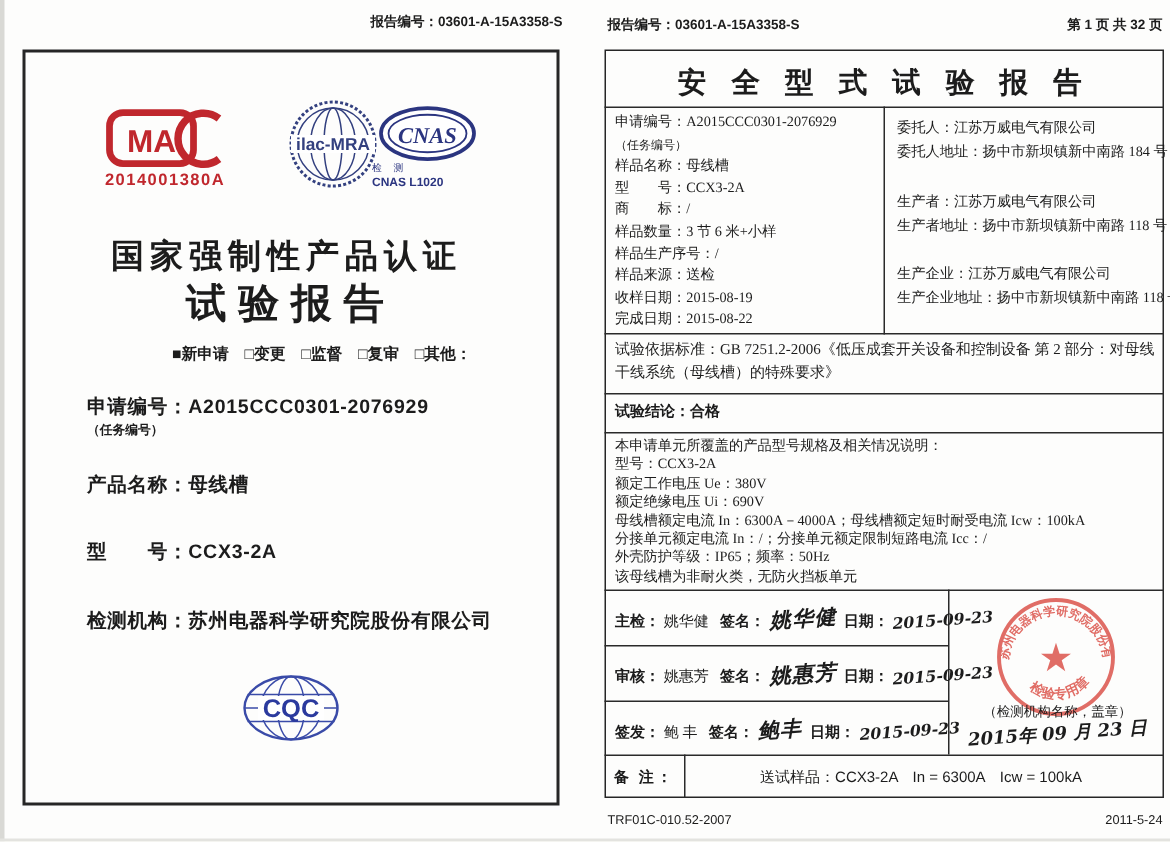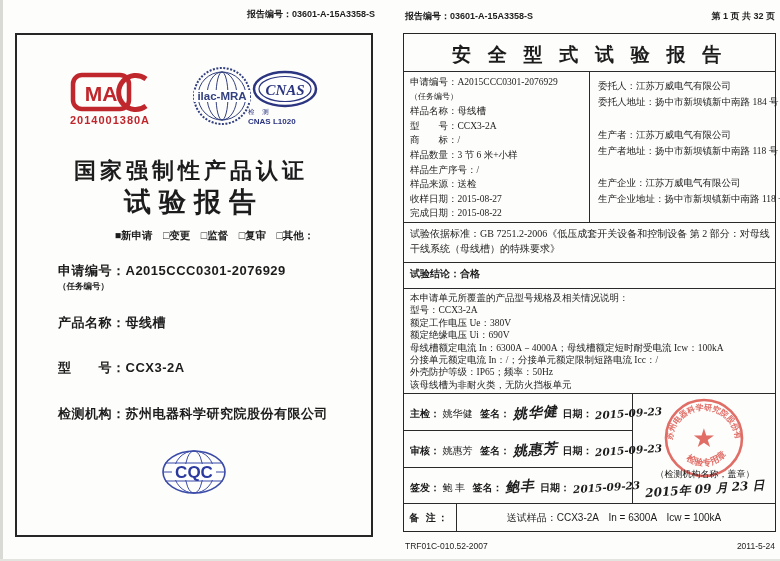--- a/index.html
+++ b/index.html
@@ -150,21 +150,21 @@
 
   <div class="abs info-left ilines">
     <div>申请编号：A2015CCC0301-2076929</div>
     <div style="font-size:8px;">（任务编号）</div>
     <div>样品名称：母线槽</div>
     <div>型　　号：CCX3-2A</div>
     <div>商　　标：/</div>
     <div>样品数量：3 节 6 米+小样</div>
     <div>样品生产序号：/</div>
     <div>样品来源：送检</div>
-    <div>收样日期：2015-08-27</div>
+    <div>收样日期：2015-08-19</div>
     <div>完成日期：2015-08-22</div>
   </div>
 
   <div class="abs info-right ilines">
     <div>委托人：江苏万威电气有限公司</div>
     <div>委托人地址：扬中市新坝镇新中南路 184 号</div>
     <div>&nbsp;</div>
     <div>生产者：江苏万威电气有限公司</div>
     <div>生产者地址：扬中市新坝镇新中南路 118 号</div>
     <div>&nbsp;</div>

